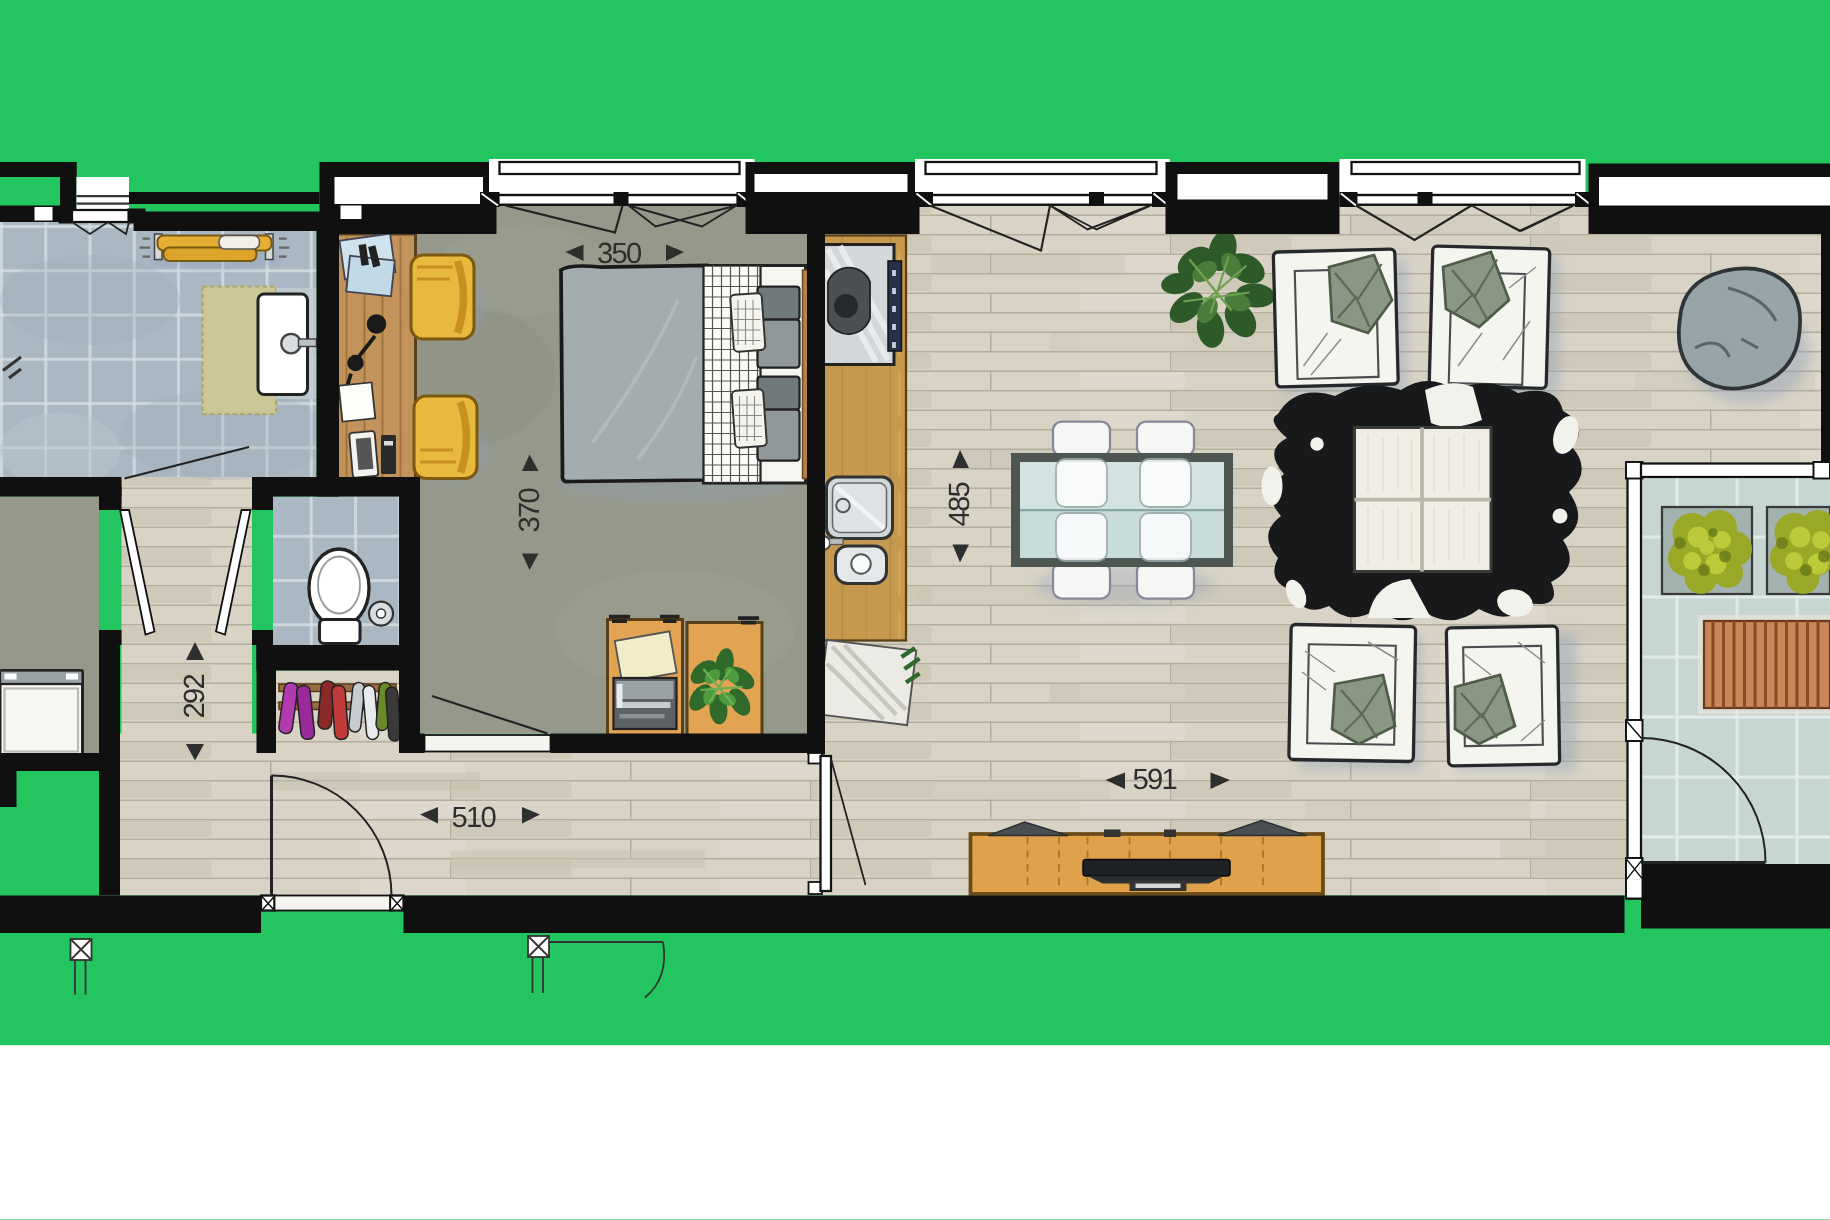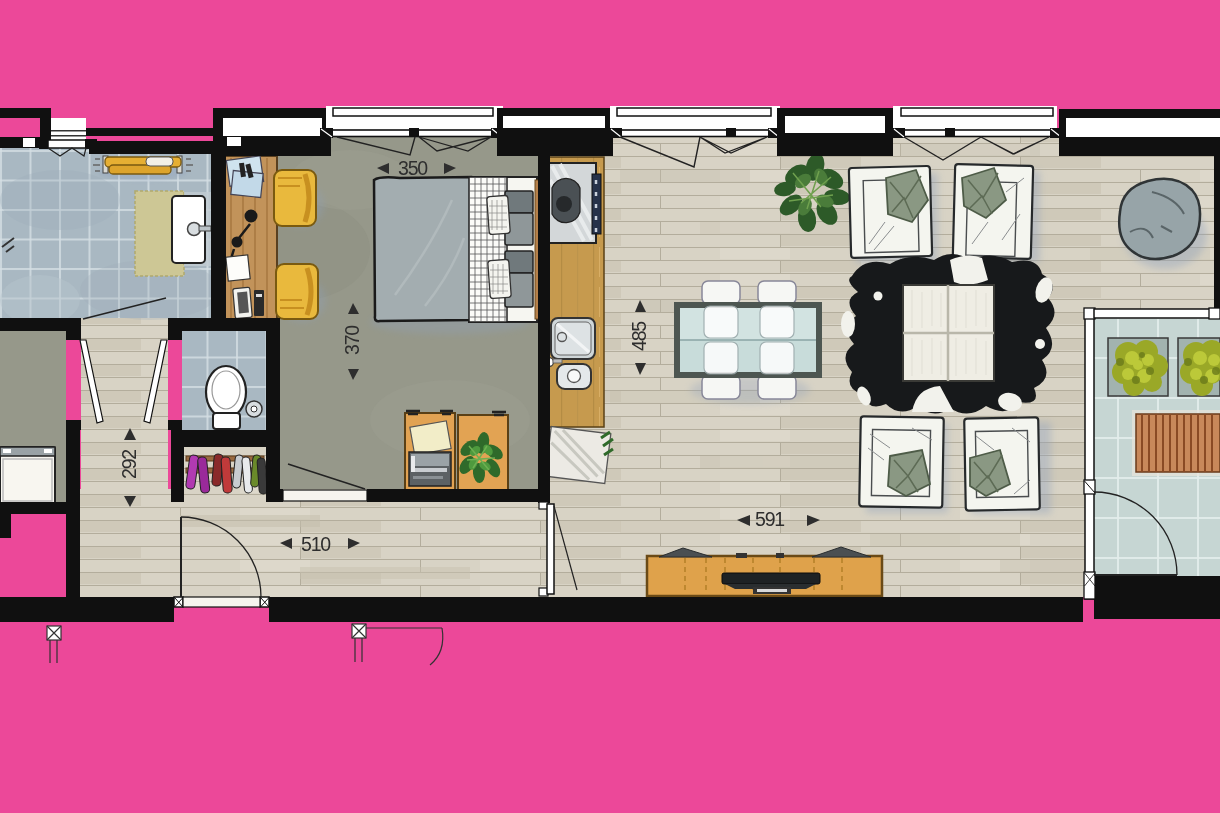--- a/index.html
+++ b/index.html
@@ -1,16 +1,16 @@
 <!DOCTYPE html>
 <html><head>
 <meta charset="utf-8">
 <style>
 html,body{margin:0;padding:0;background:#ffffff;}
-#page{width:1220px;height:813px;position:relative;overflow:hidden;background:#ec4899;
+#page{width:1220px;height:697px;position:relative;overflow:hidden;background:#22c55e;
 font-family:"Liberation Sans", sans-serif;}
 svg{position:absolute;top:0;left:0;}
 </style>
 </head>
 <body>
 <div id="page">
 <svg width="1220" height="813" viewBox="0 0 1220 813">
 <defs>
 <pattern id="wood" patternUnits="userSpaceOnUse" width="240" height="26">
   <rect width="240" height="26" fill="#d8d3c5"></rect>

